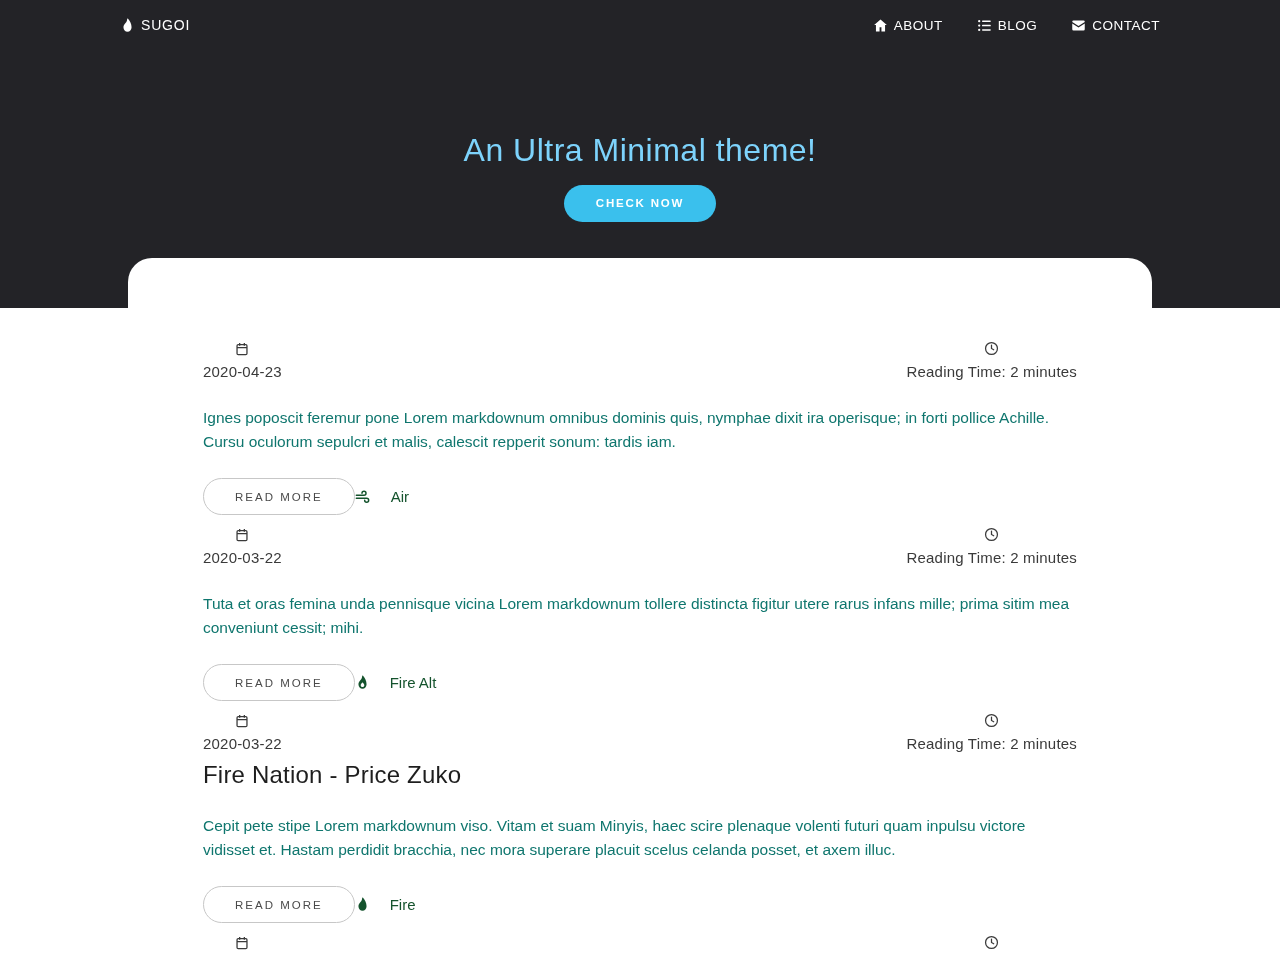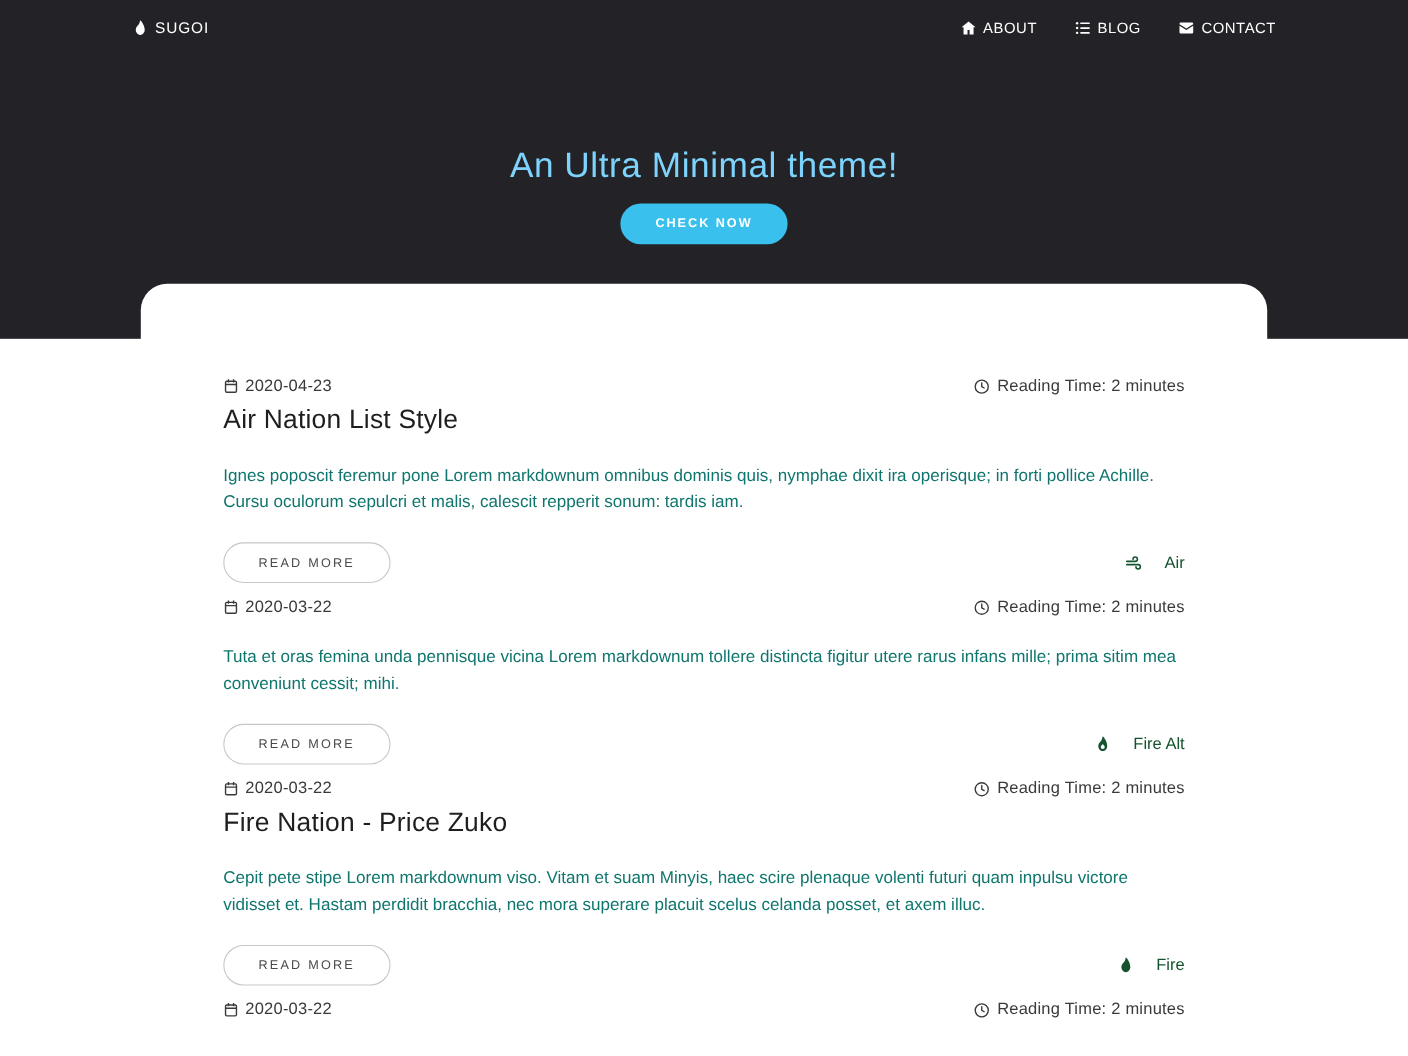--- a/index.html
+++ b/index.html
@@ -72,41 +72,40 @@
   .post { margin-bottom: 12px; }
   .post-meta {
     display: flex;
     justify-content: space-between;
     align-items: center;
     font-size: 15px;
     line-height: 20px;
     color: #3a3a3a;
     letter-spacing: 0.2px;
   }
-  .meta-left, .meta-right { display: flex; align-items: center; gap: 6px; }
+  .meta-left, .meta-right { display: flex; align-items: center; gap: 6px; flex-direction: column; }
   .post-title {
     margin-top: 6px;
     font-size: 24px;
     line-height: 30px;
     font-weight: 400;
     color: #1e1e1e;
     letter-spacing: 0.2px;
     cursor: pointer;
   }
   .post-excerpt {
     margin-top: 24px;
     font-size: 15.5px;
     line-height: 24px;
     color: #0f766e;
     max-width: 880px;
   }
   .post-footer {
     margin-top: 24px;
     display: flex;
-    justify-content: space-between;
     align-items: center;
     height: 37px;
   }
   .read-more-btn {
     background: #fff;
     border: 1px solid #c7c7c7;
     border-radius: 19px;
     height: 37px;
     padding: 0 31px;
     font-family: inherit;
@@ -209,21 +208,20 @@
           </svg>
         <span>2020-04-23</span>
       </span>
       <span class="meta-right">
         <svg class="ic" width="15" height="15">
             <use href="#i-clock"></use>
           </svg>
         <span>Reading Time: 2 minutes</span>
       </span>
     </div>
-    <h2 class="post-title">Air Nation List Style</h2>
     <p class="post-excerpt">Ignes poposcit feremur pone Lorem markdownum omnibus dominis quis, nymphae dixit ira operisque; in forti pollice Achille. Cursu oculorum sepulcri et malis, calescit repperit sonum: tardis iam.</p>
     <div class="post-footer">
       <button class="read-more-btn">READ MORE</button>
       <a class="tag">
         <svg class="ic" width="16" height="16">
             <use href="#i-wind"></use>
           </svg>
         <span>Air</span>
       </a>
     </div>

